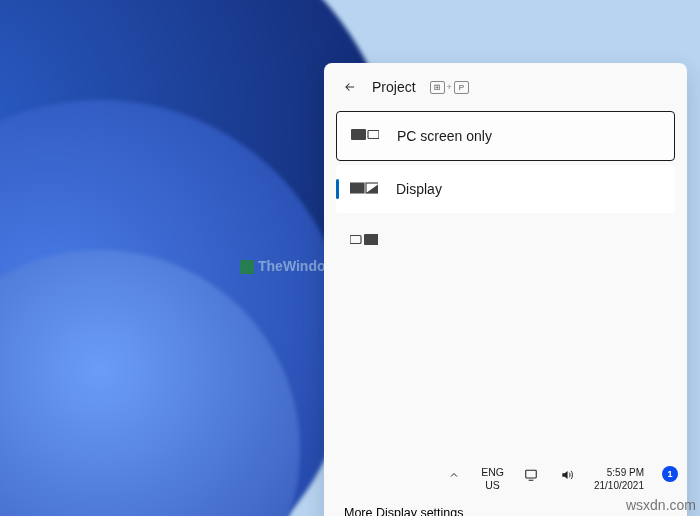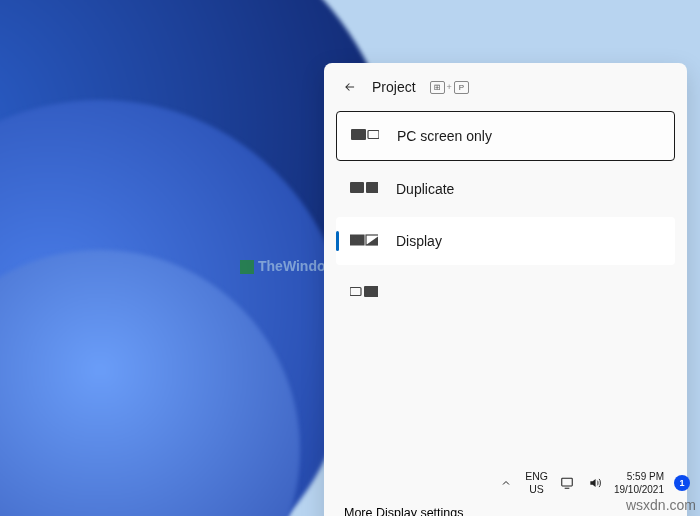--- a/index.html
+++ b/index.html
@@ -126,25 +126,25 @@
     .footer {
       margin-top: auto;
       padding: 16px 20px;
       font-size: 12.5px;
       color: #000000;
       cursor: pointer;
     }
     .taskbar {
       position: absolute;
       bottom: 16px;
-      right: 10px;
+      right: 22px;
       height: 34px;
       display: flex;
-      align-items: center;
-      gap: 10px;
+      align-items: flex-start;
+      gap: 18px;
       color: #1a1a1a;
       font-size: 11px;
     }
     .tray-icon {
       width: 18px; height: 18px;
       display: flex; align-items: center; justify-content: center;
     }
     .lang {
       text-align: center;
       font-size: 10.5px;
@@ -206,29 +206,20 @@
     <div class="option selected">
       <span class="opt-icon">
         <svg width="30" height="14">
             <rect x="0" y="1" width="15" height="11" rx="1" fill="#444"></rect>
             <rect x="17" y="2.5" width="11" height="8" rx="1" fill="none" stroke="#444" stroke-width="1.2"></rect>
           </svg>
       </span>
       <span>PC screen only</span>
     </div>
 
-    <div class="option">
-      <span class="opt-icon">
-        <svg width="30" height="14">
-            <rect x="0" y="1" width="14" height="11" rx="1" fill="#444"></rect>
-            <rect x="16" y="1" width="14" height="11" rx="1" fill="#444"></rect>
-          </svg>
-      </span>
-      <span>Duplicate</span>
-    </div>
 
     <div class="option hovered">
       <span class="opt-icon">
         <svg width="30" height="14">
             <path d="M0 2 h14 v10 h-14 z M0 2 L14 12" fill="none" stroke="#444" stroke-width="1.2"></path>
             <rect x="0" y="2" width="14" height="10" fill="#444" clip-path="polygon(0 0, 100% 100%, 0 100%)"></rect>
             <path d="M0 2 L14 2 L14 12 Z" fill="#444"></path>
             <rect x="16" y="2" width="14" height="10" fill="none" stroke="#444" stroke-width="1.2"></rect>
             <path d="M16 12 L30 2 L30 12 Z" fill="#444"></path>
           </svg>
@@ -267,18 +258,18 @@
       </svg>
   </div>
   <div class="tray-icon">
     <svg width="16" height="14" viewBox="0 0 24 24" fill="#222">
         <path d="M4 9v6h4l5 4V5L8 9H4z"></path>
         <path d="M16 8c1.5 1 1.5 7 0 8M19 5c3 2 3 12 0 14" fill="none" stroke="#222" stroke-width="1.6"></path>
       </svg>
   </div>
   <div class="clock">
     <div>5:59 PM</div>
-    <div>19/10/2021</div>
+    <div>21/10/2021</div>
   </div>
   <div class="notif-badge">1</div>
 </div>
 
 <div class="source">wsxdn.com</div>
 
 </body></html>

